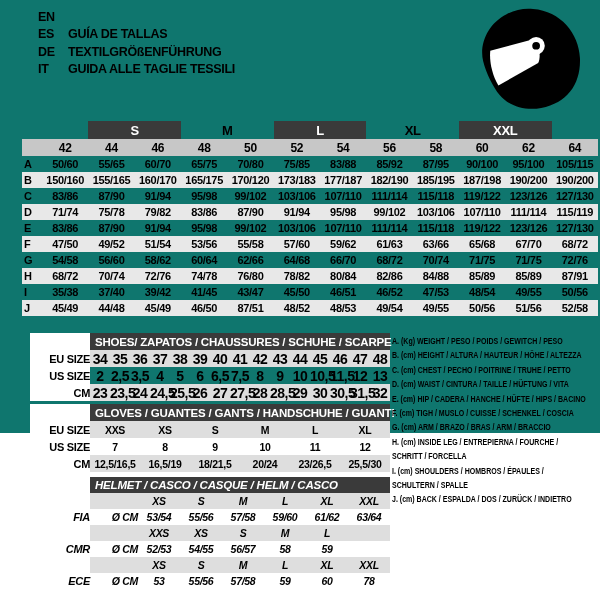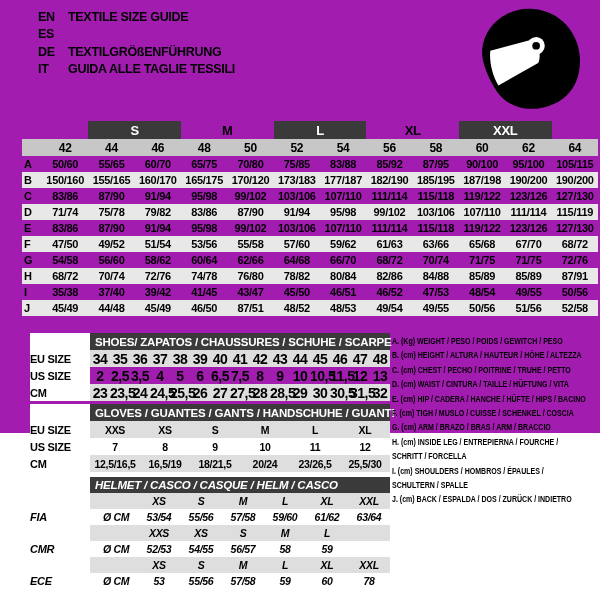--- a/index.html
+++ b/index.html
@@ -1,17 +1,17 @@
 <!DOCTYPE html>
 <html><head>
 <meta charset="utf-8">
 <style>
   html,body{margin:0;padding:0;overflow:hidden;}
   body{width:600px;height:600px;background:#fff;font-family:"Liberation Sans", sans-serif;color:#000;}
-  .canvas{position:relative;width:600px;height:433px;background:#a21caf;}
+  .canvas{position:relative;width:600px;height:433px;background:#0f766e;}
 
   
   .langs{position:absolute;left:38px;top:9px;}
   .lang-row{display:flex;font-weight:700;font-size:12.5px;line-height:17.3px;letter-spacing:-0.3px;}
   .lang-code{width:30px;flex:0 0 30px;}
 
   
   .helmet-wrap{position:absolute;left:468px;top:6px;width:124px;height:106px;}
 
   
@@ -20,46 +20,46 @@
   #size-table tr.letters td{height:18px;font-size:13px;}
   #size-table td.g-dark{background:#3a3a3a;color:#fff;}
   #size-table td.g-plain{color:#000;}
   #size-table tr.nums td{height:17px;background:#c7c7c7;font-size:12px;}
   #size-table tr.shade td{background:#e8e8e8;}
   #size-table td.letter{text-align:left;padding-left:2px;}
 
   
   .mini{position:absolute;border-collapse:collapse;table-layout:fixed;}
   .mini td{padding:0;height:17px;font-weight:700;font-size:10.5px;letter-spacing:-0.3px;text-align:center;white-space:nowrap;}
-  .mini td.lbl{text-align:left;font-size:11px;background:#fff !important;margin-top:17px;}
+  .mini td.lbl{text-align:right;font-size:11px;background:#fff !important;margin-top:17px;}
   .mini td.bar{background:#3a3a3a;color:#fff;text-align:left;padding-left:5px;font-size:11.5px;letter-spacing:-0.2px;}
   .mini tr.shaded td{background:#dedede;}
   #shoes-table{left:30px;top:333px;width:360px;}
   #shoes-table td.val{font-size:14px;letter-spacing:-0.5px;}
   #gloves-table{left:30px;top:404px;width:360px;}
   #helmet-table{left:30px;top:477px;width:360px;font-style:italic;}
   #helmet-table td{height:16px;}
-  #helmet-table td.unit{text-align:center;padding-left:4px;margin-left:48px;}
+  #helmet-table td.unit{text-align:right;padding-left:4px;margin-left:48px;}
 
   
   .legend{position:absolute;left:392px;top:334px;width:208px;}
   .legend-line{font-weight:700;font-size:9.5px;line-height:14.4px;white-space:nowrap;transform:scaleX(0.74);transform-origin:0 50%;}
 </style>
 </head>
 <body>
 
 <div class="canvas">
 
   <div class="langs">
     <div class="lang-row">
       <span class="lang-code">EN</span>
-      <span class="lang-title">TEXTILE SIZE GUIDE</span>
     </div>
     <div class="lang-row">
       <span class="lang-code">ES</span>
+      <span class="lang-title">GUÍA DE TALLAS</span>
     </div>
     <div class="lang-row">
       <span class="lang-code">DE</span>
       <span class="lang-title">TEXTILGRÖßENFÜHRUNG</span>
     </div>
     <div class="lang-row">
       <span class="lang-code">IT</span>
       <span class="lang-title">GUIDA ALLE TAGLIE TESSILI</span>
     </div>
   </div>

